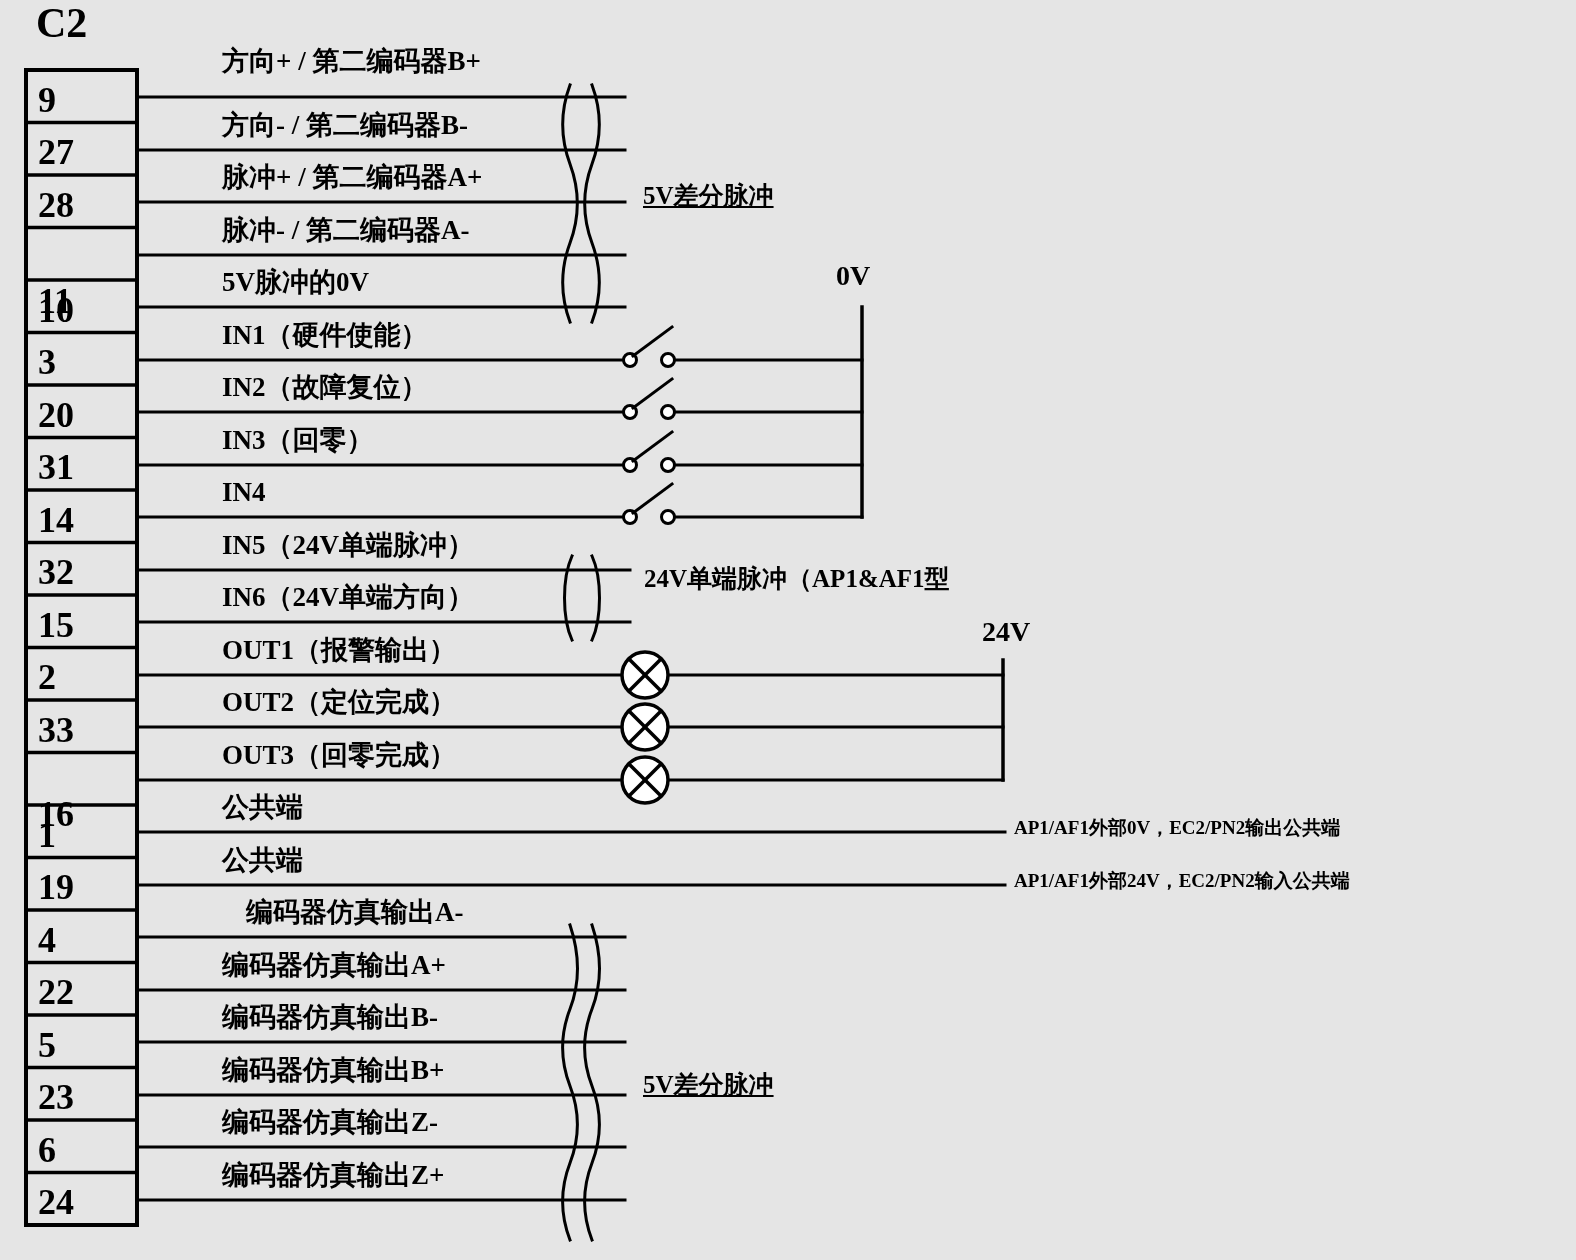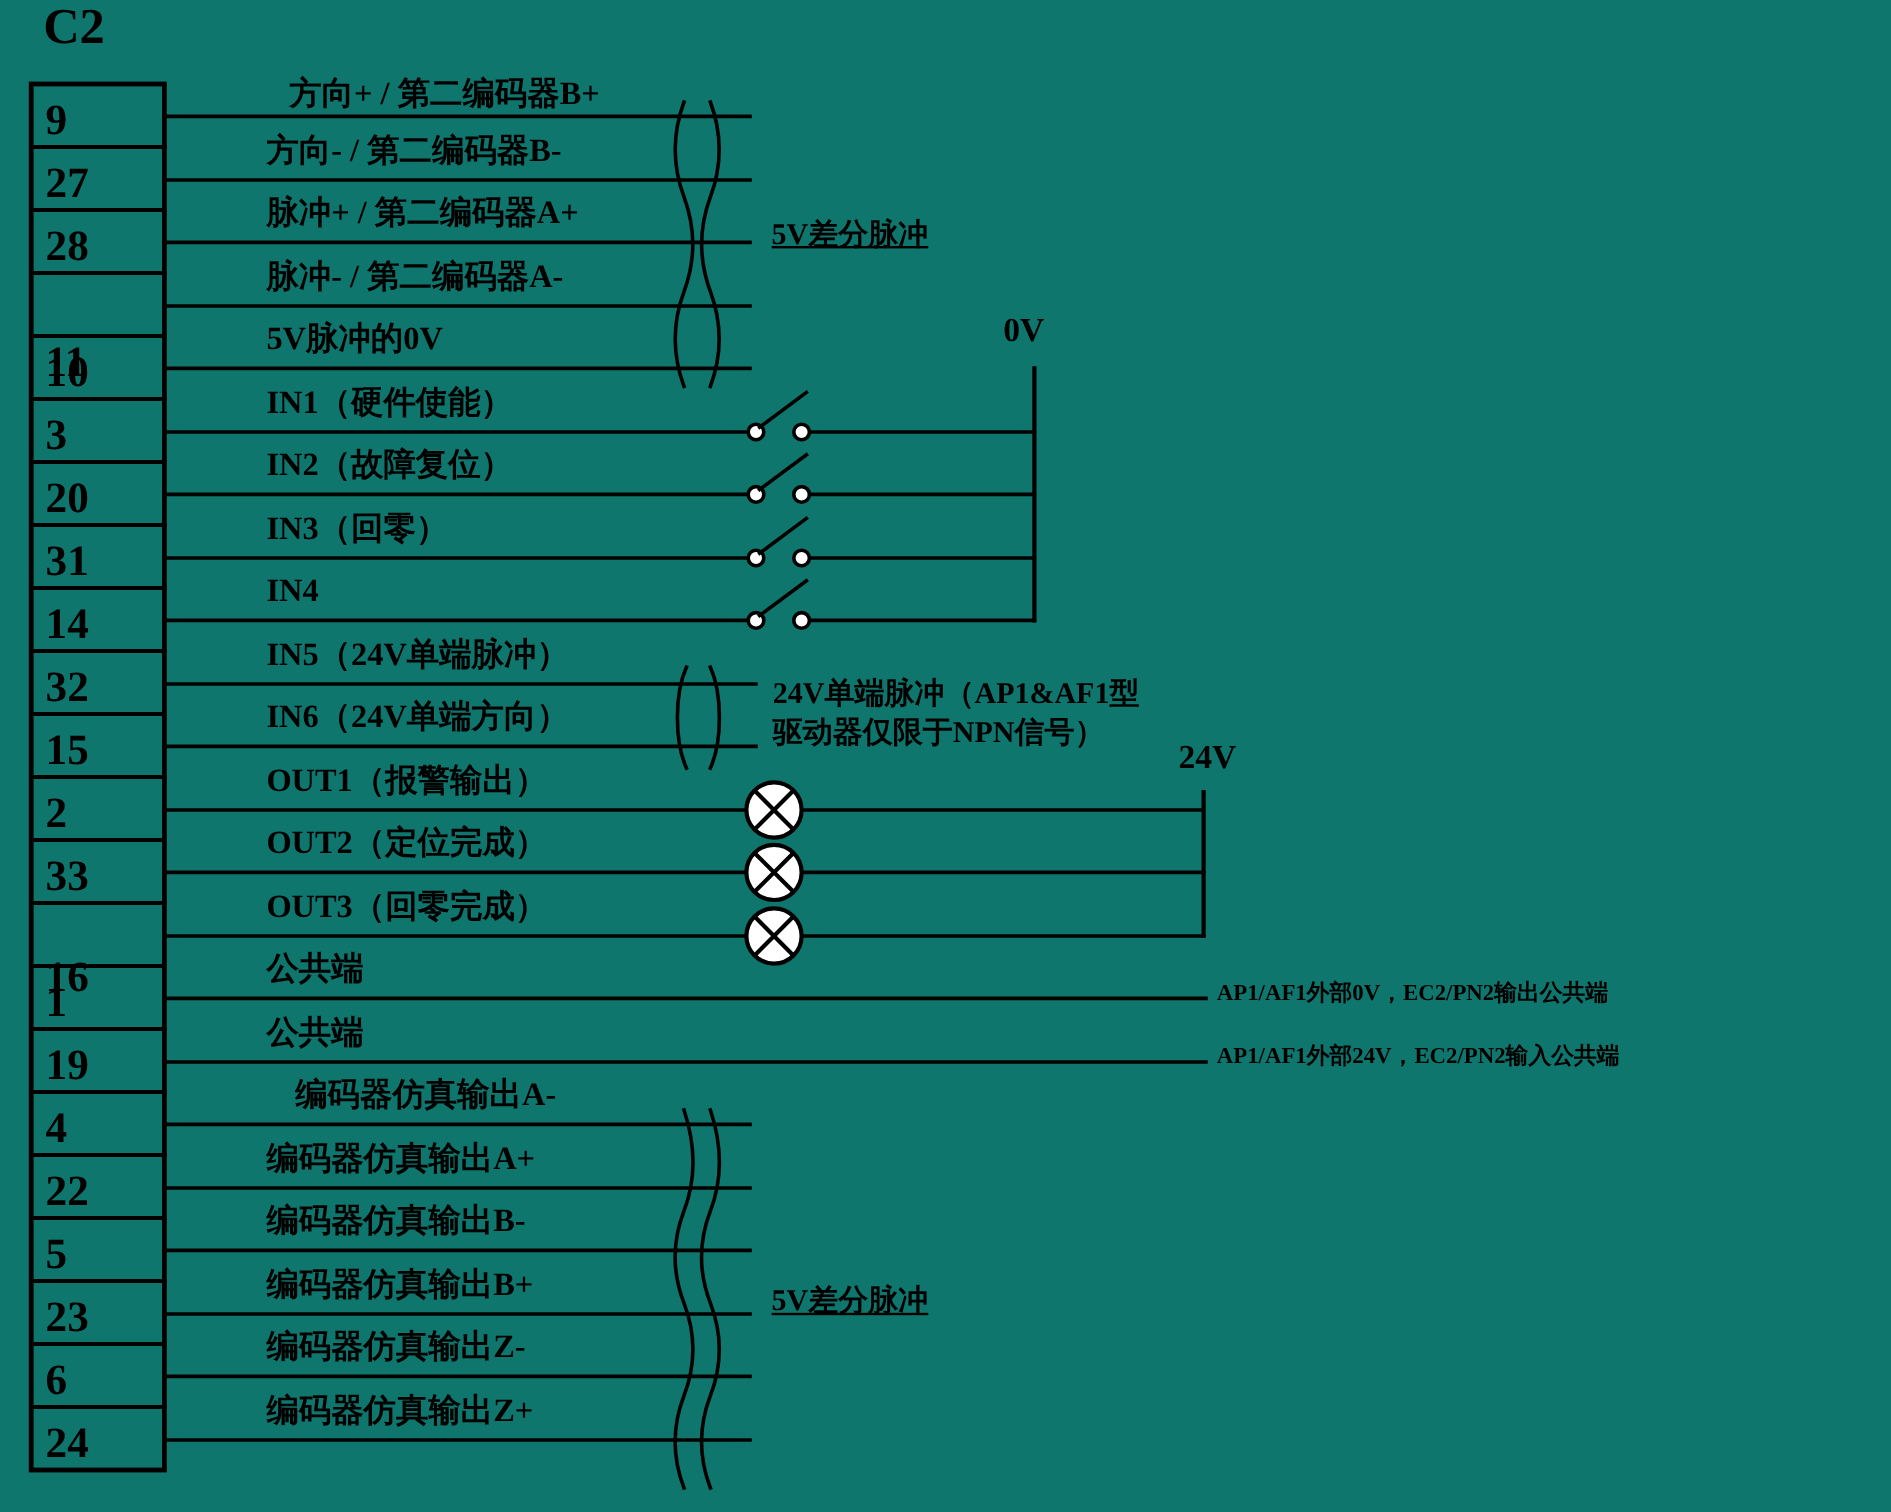--- a/index.html
+++ b/index.html
@@ -7,21 +7,21 @@
     padding: 0;
     background: #ffffff;
   }
   body {
     font-family: "Liberation Serif", "DejaVu Serif", serif;
   }
   #diagram-root {
     position: relative;
     width: 1576px;
     height: 1260px;
-    background: #0f766e;
+    background: #e5e5e5;
     overflow: hidden;
   }
   svg#wiring {
     position: absolute;
     top: 0;
     left: 0;
     width: 1576px;
     height: 1260px;
   }
   .lbl {
@@ -225,21 +225,21 @@
   <div class="lbl pin-num" style="left:38px; top:764px;margin-top:32px;">16</div>
   <div class="lbl pin-num" style="left:38px; top:817px;">1</div>
   <div class="lbl pin-num" style="left:38px; top:869px;">19</div>
   <div class="lbl pin-num" style="left:38px; top:922px;">4</div>
   <div class="lbl pin-num" style="left:38px; top:974px;">22</div>
   <div class="lbl pin-num" style="left:38px; top:1027px;">5</div>
   <div class="lbl pin-num" style="left:38px; top:1079px;">23</div>
   <div class="lbl pin-num" style="left:38px; top:1132px;">6</div>
   <div class="lbl pin-num" style="left:38px; top:1184px;">24</div>
 
-  <div class="lbl sig-label" style="left:222px; top:65px;margin-left:19px;">方向+ / 第二编码器B+</div>
+  <div class="lbl sig-label" style="left:222px; top:48px;">方向+ / 第二编码器B+</div>
   <div class="lbl sig-label" style="left:222px; top:112px;">方向- / 第二编码器B-</div>
   <div class="lbl sig-label" style="left:222px; top:164px;">脉冲+ / 第二编码器A+</div>
   <div class="lbl sig-label" style="left:222px; top:217px;">脉冲- / 第二编码器A-</div>
   <div class="lbl sig-label" style="left:222px; top:269px;">5V脉冲的0V</div>
   <div class="lbl sig-label" style="left:222px; top:322px;">IN1（硬件使能）</div>
   <div class="lbl sig-label" style="left:222px; top:374px;">IN2（故障复位）</div>
   <div class="lbl sig-label" style="left:222px; top:427px;">IN3（回零）</div>
   <div class="lbl sig-label" style="left:222px; top:479px;">IN4</div>
   <div class="lbl sig-label" style="left:222px; top:532px;">IN5（24V单端脉冲）</div>
   <div class="lbl sig-label" style="left:222px; top:584px;">IN6（24V单端方向）</div>
@@ -254,21 +254,20 @@
   <div class="lbl sig-label" style="left:222px; top:1057px;">编码器仿真输出B+</div>
   <div class="lbl sig-label" style="left:222px; top:1109px;">编码器仿真输出Z-</div>
   <div class="lbl sig-label" style="left:222px; top:1162px;font-family:Liberation Serif, serif;">编码器仿真输出Z+</div>
 
   <div class="lbl note-label" style="left:643px; top:183px;">5V差分脉冲</div>
 
   <div class="lbl rail-label" style="left:836px; top:262px;">0V</div>
 
   <div class="lbl note-two-line" style="left:644px; top:563px;">
     <div>24V单端脉冲（AP1&amp;AF1型</div>
-    <div>驱动器仅限于NPN信号）</div>
   </div>
 
   <div class="lbl rail-label" style="left:982px; top:618px;">24V</div>
 
   <div class="lbl right-note" style="left:1014px; top:818px;">AP1/AF1外部0V，EC2/PN2输出公共端</div>
 
   <div class="lbl right-note" style="left:1014px; top:871px;">AP1/AF1外部24V，EC2/PN2输入公共端</div>
 
   <div class="lbl note-label" style="left:643px; top:1072px;">5V差分脉冲</div>
 

